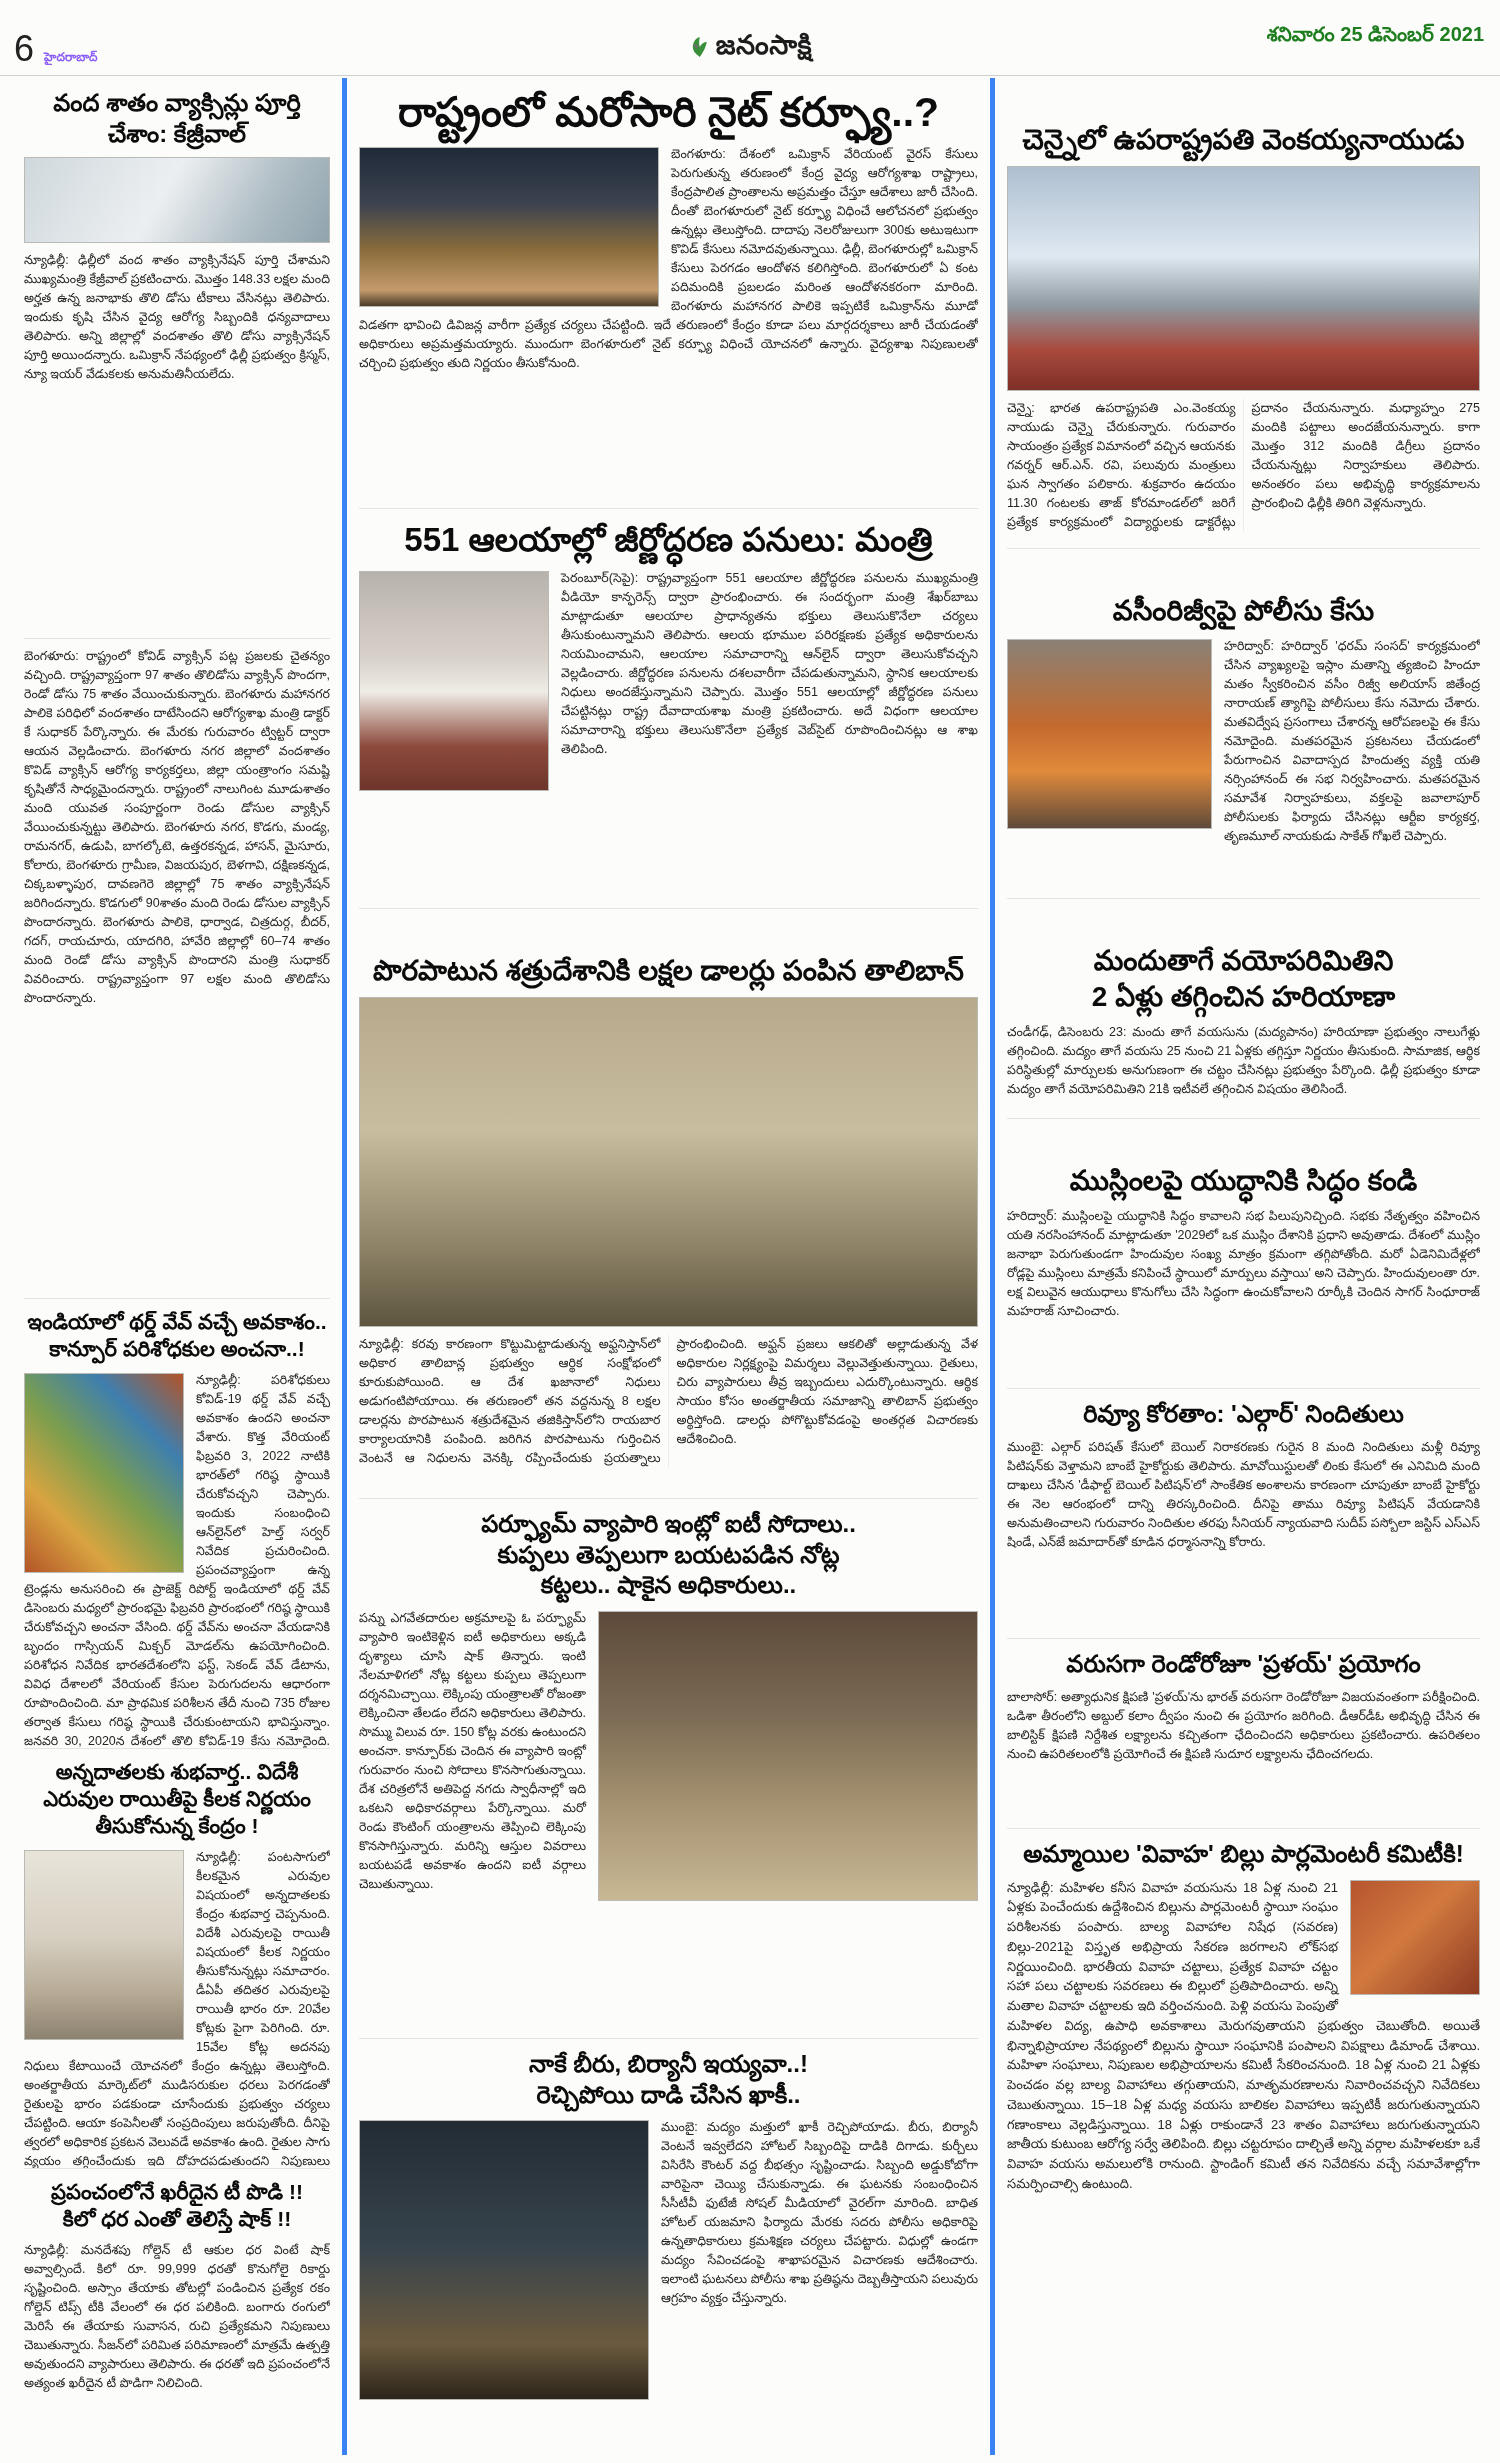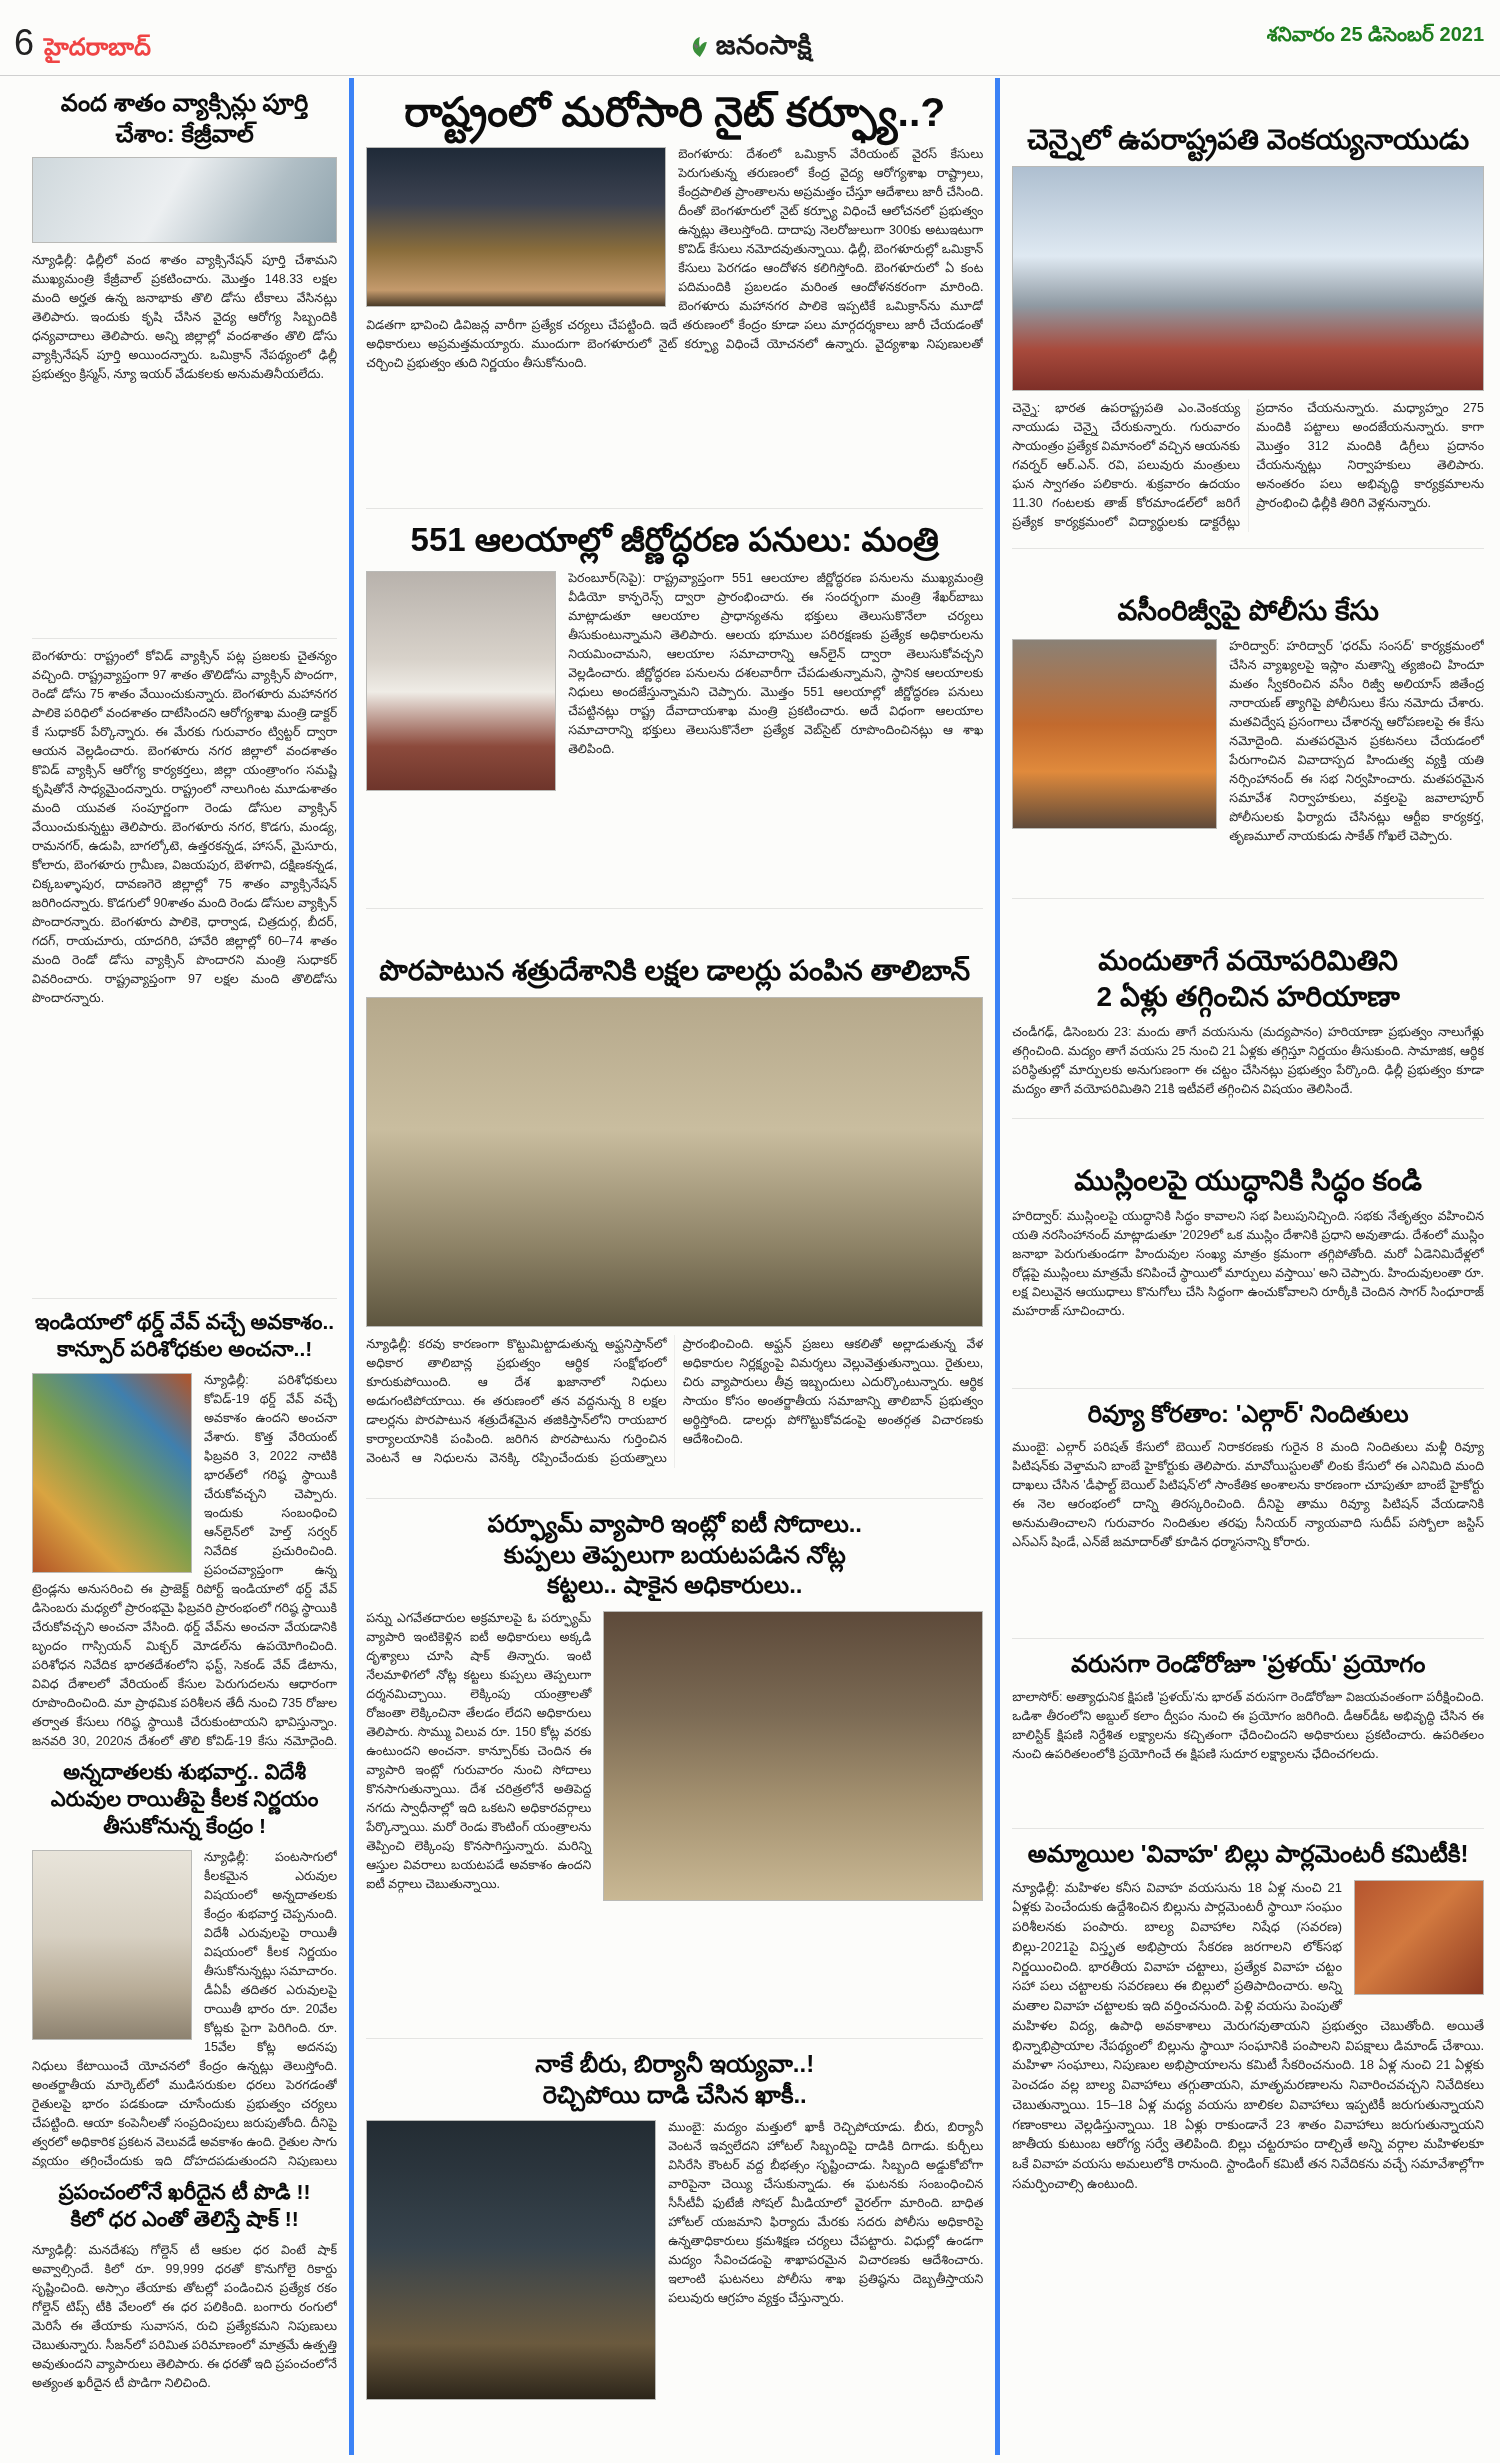--- a/index.html
+++ b/index.html
@@ -11,29 +11,29 @@
   }
   * { box-sizing:border-box; }
 
   
   .hdr {
     position:absolute; top:0; left:0; right:0; height:76px;
     border-bottom:1.5px solid #cfcfcf; padding:0 18px;
   }
   .hdr-left { position:absolute; left:14px; bottom:8px; display:flex; align-items:baseline; gap:10px; }
   .pg-num { font-size:36px; font-weight:400; color:#222; line-height:1; }
-  .edition { font-size:24px; font-weight:700; color:#ef4444; }
+  .edition { font-size:12px; font-weight:700; color:#8b5cf6; }
   .masthead { position:absolute; left:50%; bottom:8px; transform:translateX(-50%);
               display:flex; align-items:center; gap:4px; }
   .masthead-text { font-size:27px; font-weight:700; color:#1c1c1c; letter-spacing:0.5px; }
   .hdr-date { position:absolute; right:16px; bottom:24px; font-size:20px; font-weight:700; color:#1e7d1e; }
 
   
   .content {
-    position:absolute; top:78px; left:16px; right:0; height:2377px;
+    position:absolute; top:78px; left:8px; right:0; height:2377px;
     display:flex; padding:0 4px; overflow:hidden;
   }
   .col { height:100%; overflow:hidden; padding:0 12px; }
   .col + .col { border-left:5px solid #3b82f6; }
   .col-left   { width:330px; }
   .col-center { width:648px; }
   .col-right  { width:502px; }
 
   .article { overflow:hidden; padding:8px 0 10px; }
   .article + .article { border-top:1px solid #e4e4e2; }

